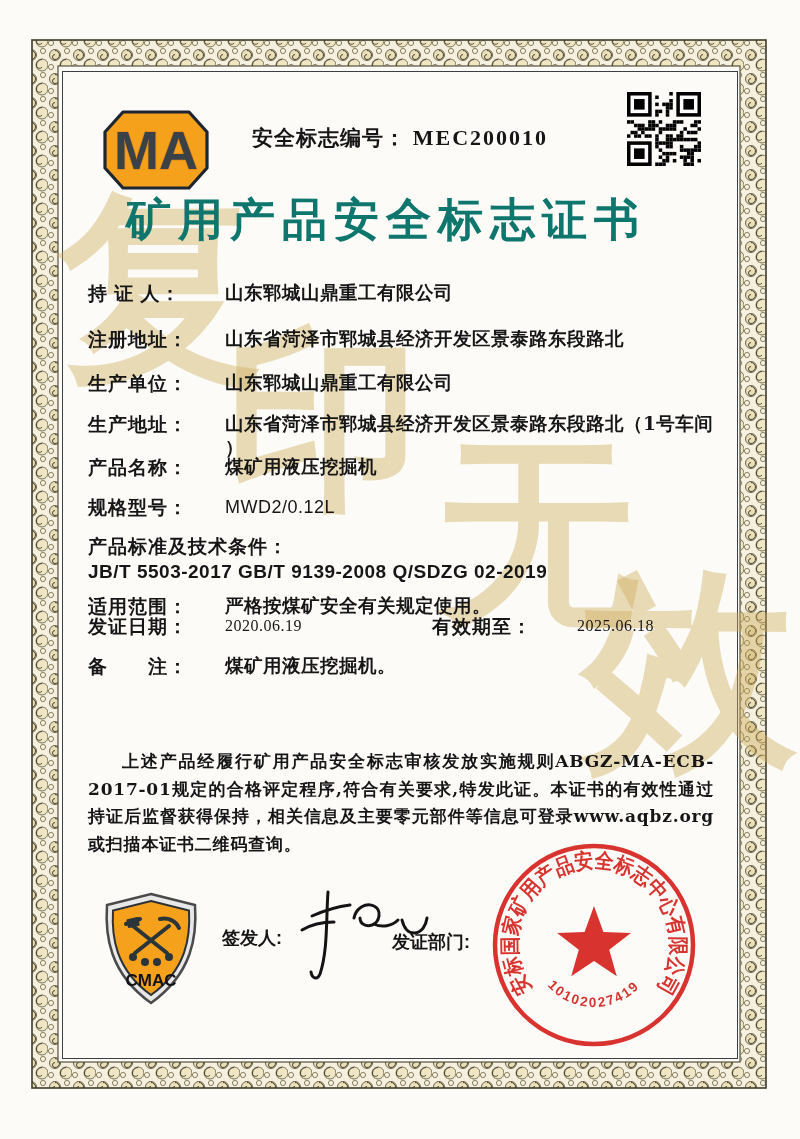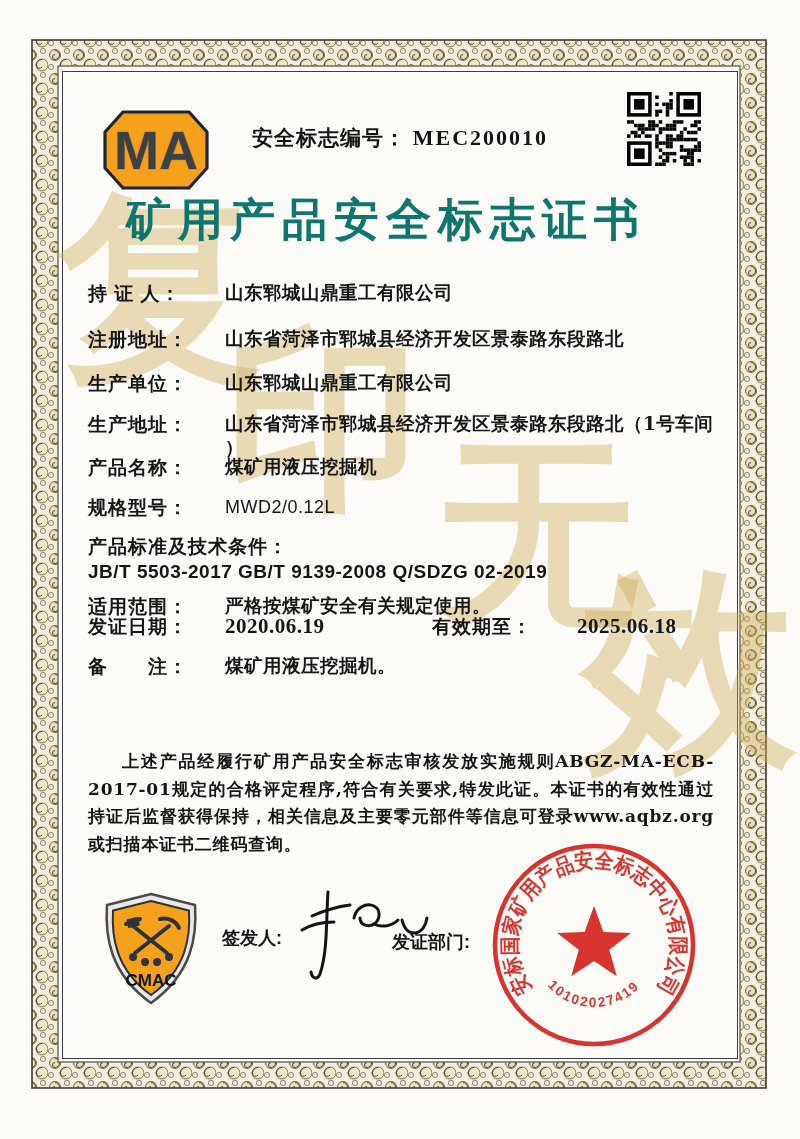--- a/index.html
+++ b/index.html
@@ -29,21 +29,21 @@
     letter-spacing:7px;color:#0f766e;
   }
   
   .row{position:absolute;left:88px;width:640px;z-index:3;font-size:19px;}
   .row .lbl{display:inline-block;width:137px;font-weight:bold;letter-spacing:1px;vertical-align:top;}
   .row .val{display:inline-block;font-family:"DejaVu Serif",serif;font-weight:600;
             font-size:18.5px;letter-spacing:.5px;vertical-align:top;line-height:24px;}
   .row.wide .lbl{width:auto;margin-right:7px;}
   .row.wide .val{font-family:Liberation Sans, sans-serif;font-weight:bold;font-size:19px;}
   .val.mono{font-family:"Liberation Sans",sans-serif;font-weight:normal;font-size:18px;letter-spacing:.5px;}
-  .val.date{font-family:"Liberation Serif",serif;font-weight:bold;font-size:21px;}
+  .val.date{font-family:"Liberation Serif",serif;font-weight:normal;font-size:16px;}
   .wrapval{width:490px;line-break:anywhere;}
   .row.dates span{position:absolute;top:0;}
   .row.dates .l1{left:0;}  .row.dates .v1{left:137px;}
   .row.dates .l2{left:344px;} .row.dates .v2{left:489px;}
   
   .para{
     position:absolute;left:88px;top:748px;width:626px;z-index:3;
     font-family:"DejaVu Serif",serif;font-weight:600;font-size:17px;
     line-height:27.5px;letter-spacing:.8px;text-indent:2em;text-align:justify;
   }

